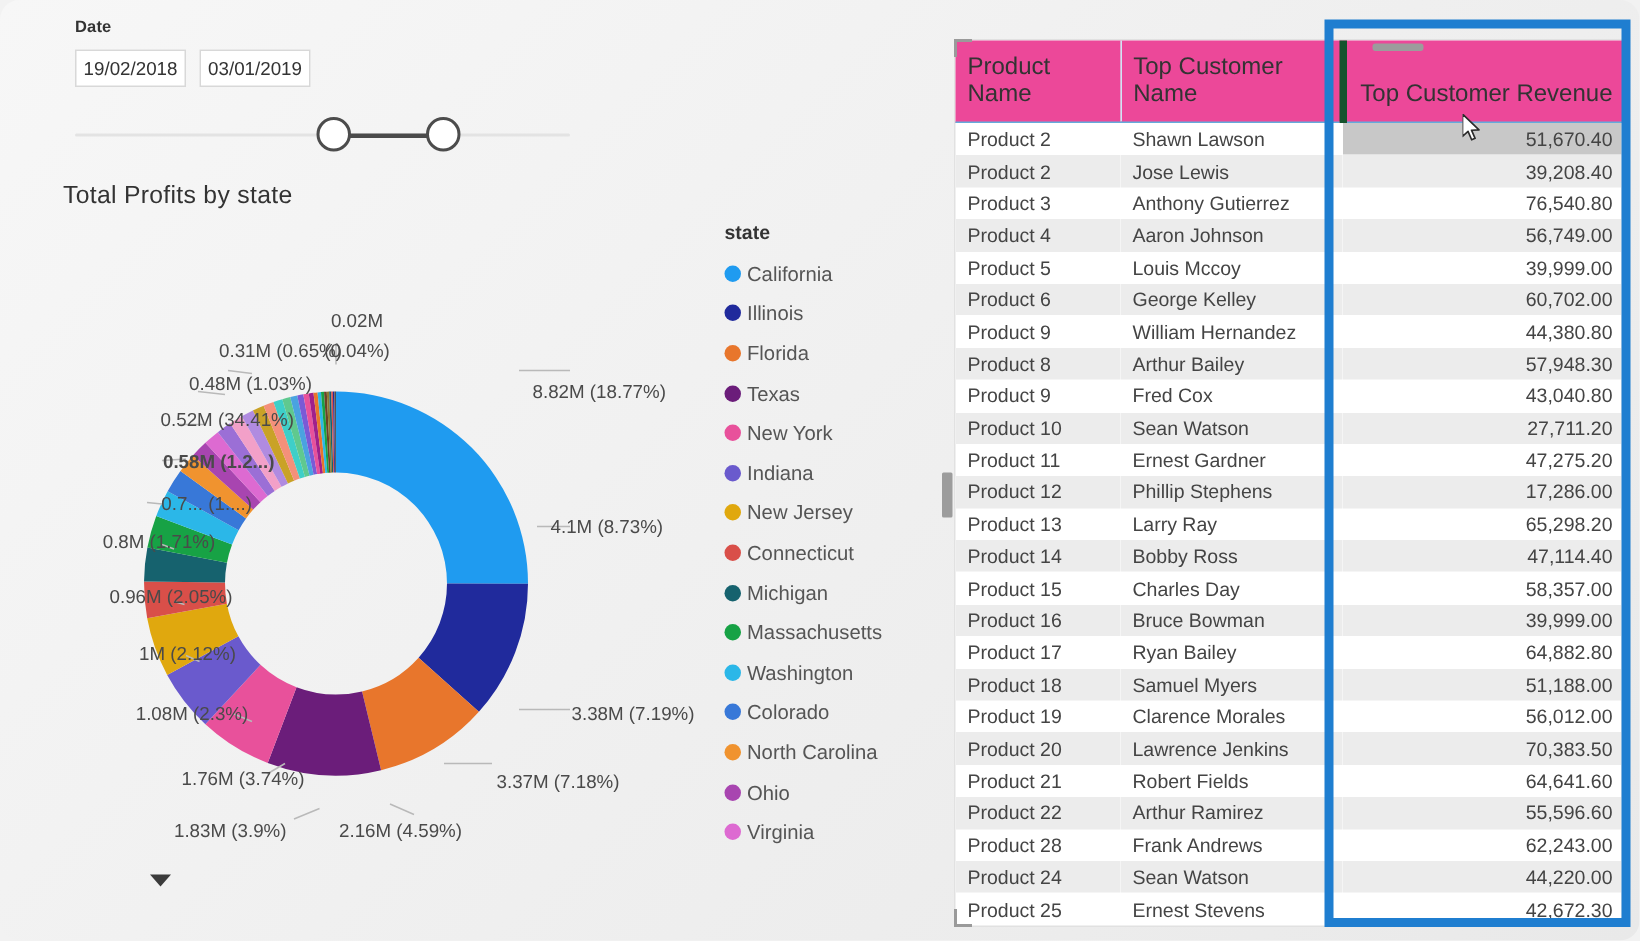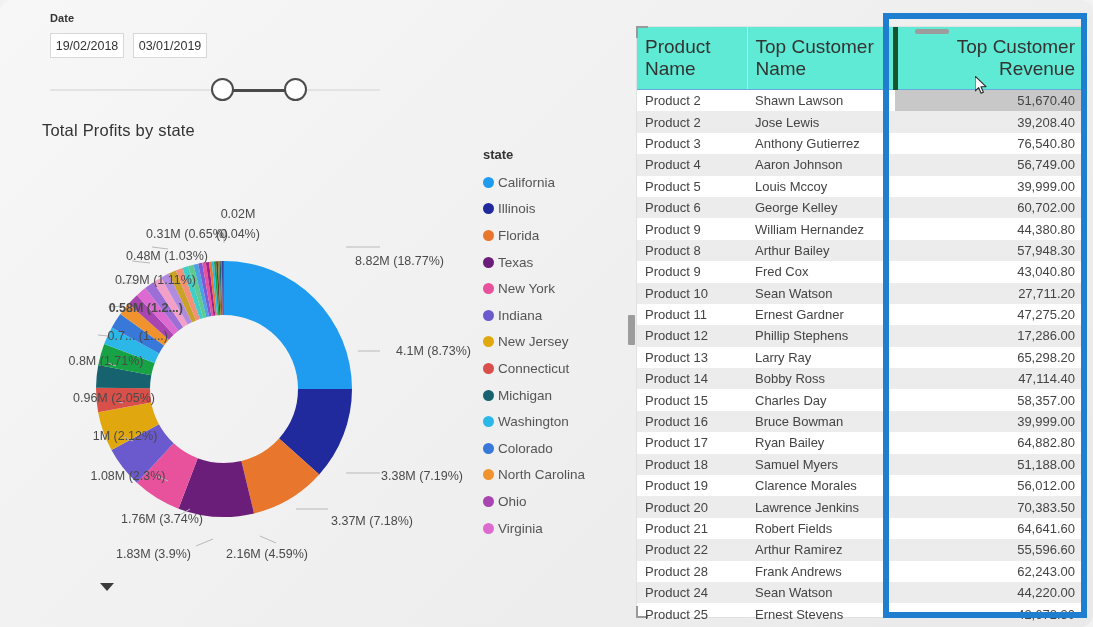--- a/index.html
+++ b/index.html
@@ -85,23 +85,23 @@
   #vscroll-thumb {
     position: absolute; left: 0; top: 288px; width: 7px; height: 30px;
     background: #9c9c9c; border-radius: 1px;
   }
   #hscroll-thumb {
     position: absolute; left: 278px; top: 2px; width: 34px; height: 5px;
     background: #9c9c9c; border-radius: 2px;
   }
   table { border-collapse: collapse; width: 100%; table-layout: fixed; }
   thead th {
-    font-size: 19px; font-weight: normal; color: #333; text-align: left;
+    font-size: 16px; font-weight: normal; color: #333; text-align: left;
     padding: 9px 8px 9px 8px; border-bottom: 1.6px solid #64abdc;
-    background: #5eead4; vertical-align: bottom;
+    background: #ec4899; vertical-align: bottom;
   }
   thead th.col-prod { width: 110px; }
   thead th.col-cust { width: 148px; border-left: 1px solid #cfe3f3; }
   thead th.col-rev  { width: 188px; text-align: right; border-left: 5px solid #14532d; }
   tbody td {
     font-size: 13px; color: #444; padding: 3px 8px; height: 21.4px;
     white-space: nowrap; overflow: hidden;
   }
   tbody td.num { text-align: right; }
   tbody tr.alt td { background: #ececec; }
@@ -196,33 +196,33 @@
             <polyline points="80,185 70,184"></polyline>
             <polyline points="96,155 80,156"></polyline>
             <polyline points="108,132 92,132"></polyline>
             <polyline points="122,112 104,110"></polyline>
             <polyline points="140,98 124,96"></polyline>
             <polyline points="196,92 196,78"></polyline>
           </g>
       </svg>
 
       <div class="dlabel rt" style="left:327px; top:103px;">8.82M (18.77%)</div>
-      <div class="dlabel rt" style="left:368px; top:193px;text-align:right;">4.1M (8.73%)</div>
+      <div class="dlabel rt" style="left:339px; top:193px;text-align:right;">4.1M (8.73%)</div>
       <div class="dlabel rt" style="left:353px; top:318px;">3.38M (7.19%)</div>
       <div class="dlabel rt" style="left:303px; top:363px;">3.37M (7.18%)</div>
       <div class="dlabel rt" style="left:198px; top:396px;">2.16M (4.59%)</div>
       <div class="dlabel lt" style="left:0px;   top:396px; width:163px;">1.83M (3.9%)</div>
       <div class="dlabel lt" style="left:0px;   top:361px; width:175px;">1.76M (3.74%)</div>
       <div class="dlabel" style="left:60px;  top:318px; width:80px;">1.08M (2.3%)</div>
       <div class="dlabel" style="left:63px;  top:278px; width:68px;">1M (2.12%)</div>
       <div class="dlabel" style="left:44px;  top:240px; width:84px;">0.96M (2.05%)</div>
       <div class="dlabel" style="left:38px;  top:203px; width:80px;">0.8M (1.71%)</div>
       <div class="dlabel lt" style="left:0px;   top:178px; width:140px;">0.7... (1....)</div>
       <div class="dlabel lt" style="left:0px;   top:150px; width:155px;font-weight:bold;">0.58M (1.2...)</div>
-      <div class="dlabel lt" style="left:0px;   top:122px; width:168px;">0.79M (1.11%)</div>
+      <div class="dlabel lt" style="left:0px;   top:122px; width:168px;">0.52M (34.41%)</div>
       <div class="dlabel lt" style="left:0px;   top:98px;  width:180px;">0.48M (1.03%)</div>
       <div class="dlabel lt" style="left:60px;  top:76px;  width:140px;">0.31M (0.65%)</div>
       <div class="dlabel" style="left:180px; top:76px;  width:60px;">(0.04%)</div>
       <div class="dlabel" style="left:180px; top:56px;  width:60px;">0.02M</div>
     </div>
 
     <div id="legend">
       <div id="legend-title">state</div>
       <div id="legend-items">
           <div class="legend-item">
@@ -253,20 +253,24 @@
             <span class="legend-dot" style="background: rgb(224, 168, 14);"></span>
             <span class="legend-label">New Jersey</span>
           </div>
           <div class="legend-item">
             <span class="legend-dot" style="background: rgb(217, 79, 73);"></span>
             <span class="legend-label">Connecticut</span>
           </div>
           <div class="legend-item">
             <span class="legend-dot" style="background: rgb(22, 98, 110);"></span>
             <span class="legend-label">Michigan</span>
+          </div>
+          <div class="legend-item">
+            <span class="legend-dot" style="background: rgb(23, 162, 69);"></span>
+            <span class="legend-label">Massachusetts</span>
           </div>
           <div class="legend-item">
             <span class="legend-dot" style="background: rgb(43, 183, 232);"></span>
             <span class="legend-label">Washington</span>
           </div>
           <div class="legend-item">
             <span class="legend-dot" style="background: rgb(56, 120, 216);"></span>
             <span class="legend-label">Colorado</span>
           </div>
           <div class="legend-item">

